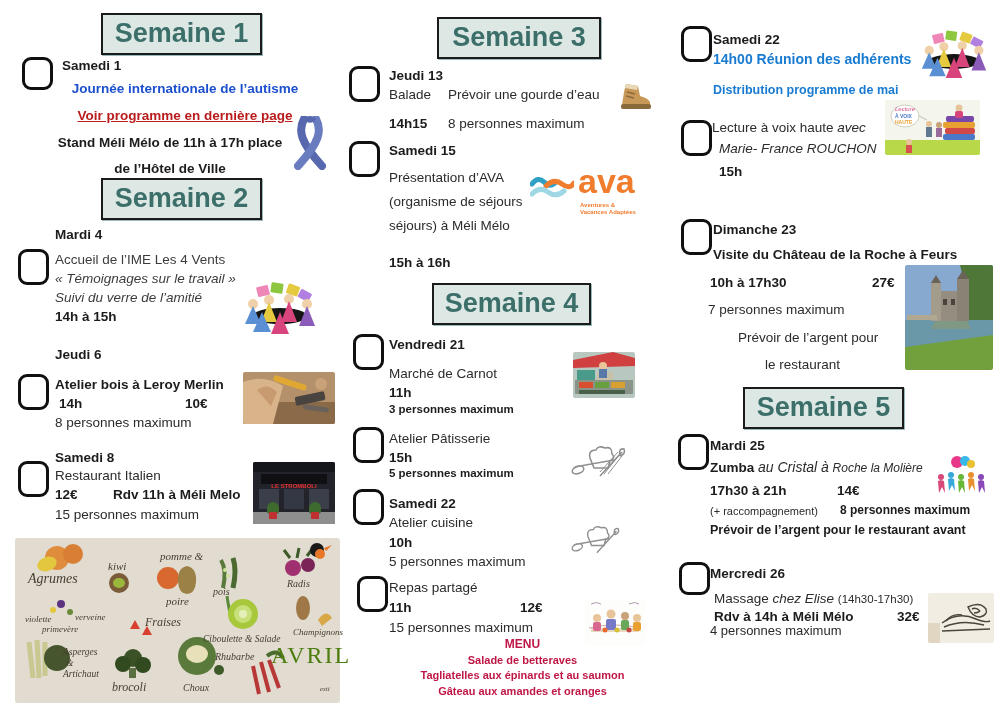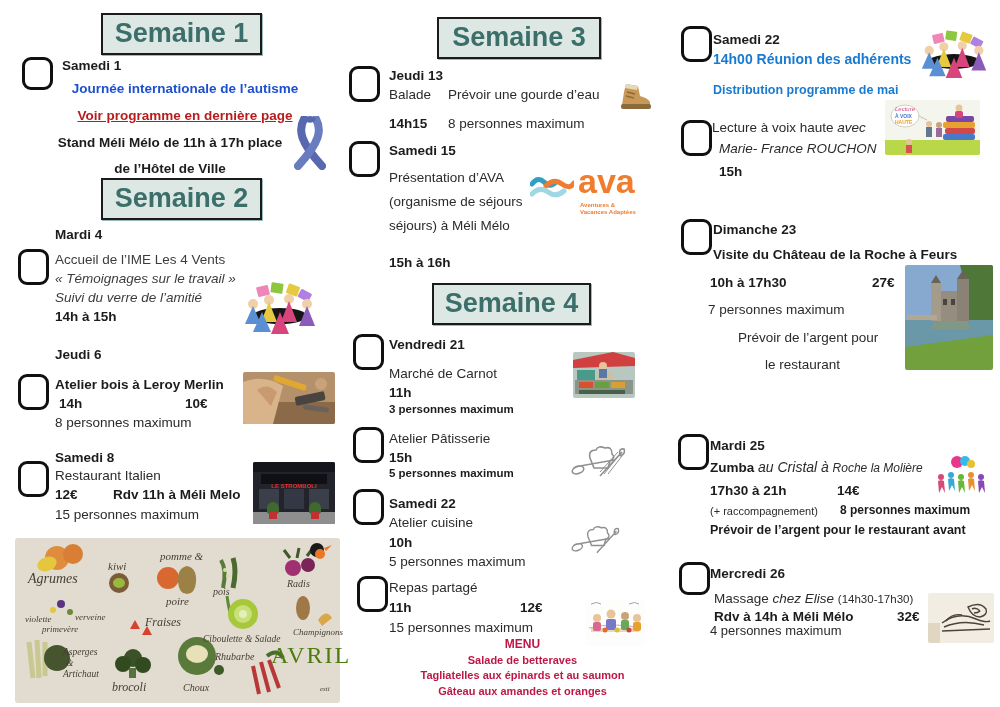--- a/index.html
+++ b/index.html
@@ -358,20 +358,21 @@
     <rect x="26" y="18" width="10" height="38" fill="#a39b8c"></rect>
     <rect x="52" y="14" width="12" height="42" fill="#8a8274"></rect>
     <path d="M26,18 L31,10 L36,18 Z" fill="#6a6458"></path>
     <path d="M52,14 L58,5 L64,14 Z" fill="#6a6458"></path>
     <rect x="38" y="34" width="4" height="6" fill="#4a443c"></rect>
       <rect x="46" y="34" width="4" height="6" fill="#4a443c"></rect>
     <rect x="2" y="50" width="30" height="5" fill="#b0a890"></rect>
     <path d="M30,56 L62,56 L66,64 L26,64 Z" fill="#8a9a78" opacity="0.7"></path>
   </svg>
 
+  <div class="wh" style="left:743px;top:387px;width:157px;">Semaine 5</div>
 
   <div class="cb" style="left:678px;top:434px;"></div>
   <div class="t b" style="left:710px;top:438px;">Mardi 25</div>
   <div class="t" style="left:710px;top:459px;">
     <span class="b">Zumba</span>
     <span class="i" style="font-size:14px;">au Cristal à</span>
     <span class="i" style="font-size:12px;">Roche la Molière</span>
   </div>
   <div class="t b" style="left:710px;top:483px;">17h30 à 21h</div>
   <div class="t b" style="left:837px;top:483px;">14€</div>

